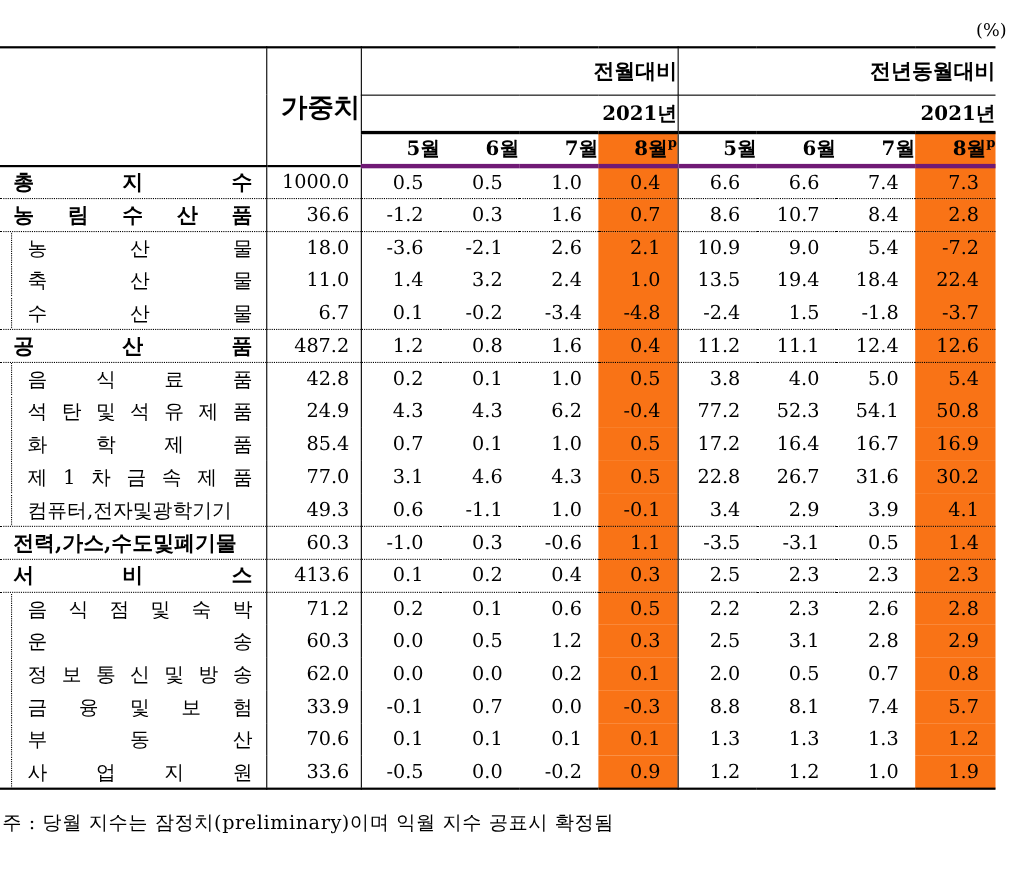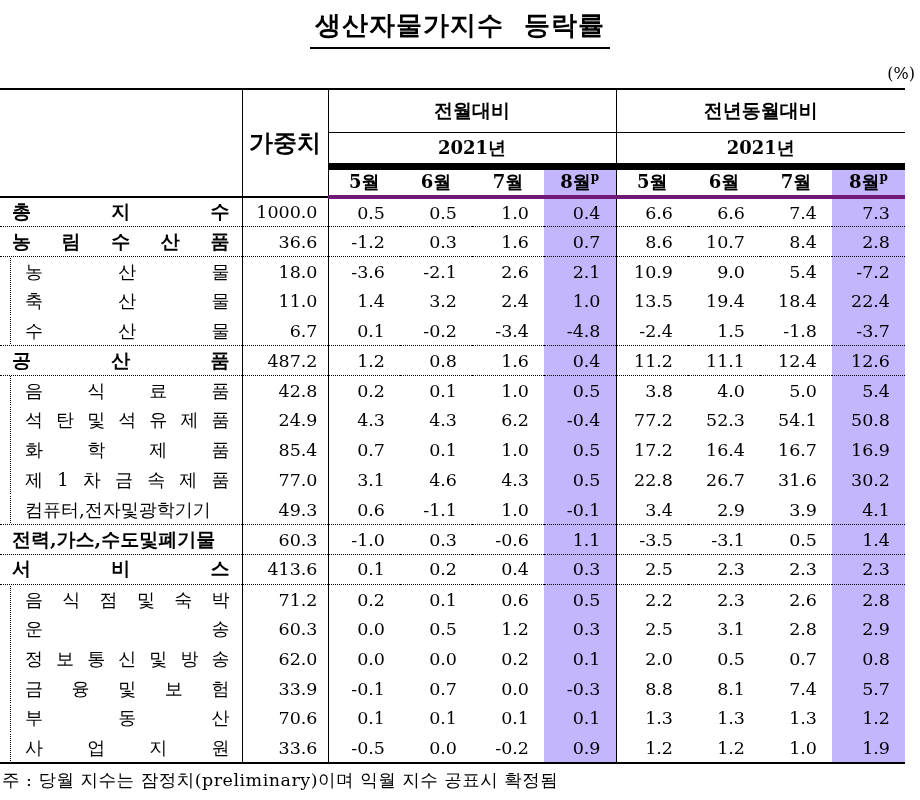--- a/index.html
+++ b/index.html
@@ -33,27 +33,27 @@
   table.ppi {
     border-collapse: collapse;
     table-layout: fixed;
     width: 905px;
     border-top: 2px solid #000;
     border-bottom: 2px solid #000;
   }
   th, td { vertical-align: middle; padding: 0; }
 
   
-  thead th { font-weight: bold; text-align: center; }
+  thead th { font-weight: bold; text-align: right; }
   th.corner, th.wcol { border-bottom: 2px solid #000; }
   tr.h1 { height: 43px; }
   tr.h2 { height: 34px; }
   tr.h3 { height: 31px; }
   tr.h1 th.group { font-size: 19px; border-bottom: 1px solid #000; }
-  tr.h2 th.year  { font-size: 18px; border-bottom: 7px solid #000000; }
+  tr.h2 th.year  { font-size: 18px; border-bottom: 3px solid #000000; }
   tr.h3 th.month { font-size: 18px; border-bottom: 4px solid #701a75; }
   tr.h3 th.month sup { font-size: 12px; font-weight: bold; }
   th.wcol { font-size: 24px; }
 
   
   .vline { border-right: 1px solid #000; }
 
   
   tbody tr { height: 29.8px; }
   tbody td.num {
@@ -76,37 +76,34 @@
     content: "";
     position: absolute;
     left: 10px; top: -1px; bottom: -1px;
     border-left: 1px dotted #000;
   }
 
   
   tr.sep td { border-top: 1px dotted #000; }
 
   
-  .hl { background: #c4b5fd; }
+  .hl { background: #f97316; }
 
   .footnote {
     font-size: 17.5px;
-    margin-top: 4px;
+    margin-top: 18px;
     padding-left: 2px;
     letter-spacing: 0.5px;
   }
 </style>
 </head>
 <body>
 
 <div class="page">
 
-  <div class="title-wrap">
-    <span class="title">생산자물가지수  등락률</span>
-  </div>
 
   <div class="unit">(%)</div>
 
   <table class="ppi">
     <colgroup>
       <col style="width:242px">
       <col style="width:86px">
       <col style="width:72px">
         <col style="width:72px">
         <col style="width:72px">

